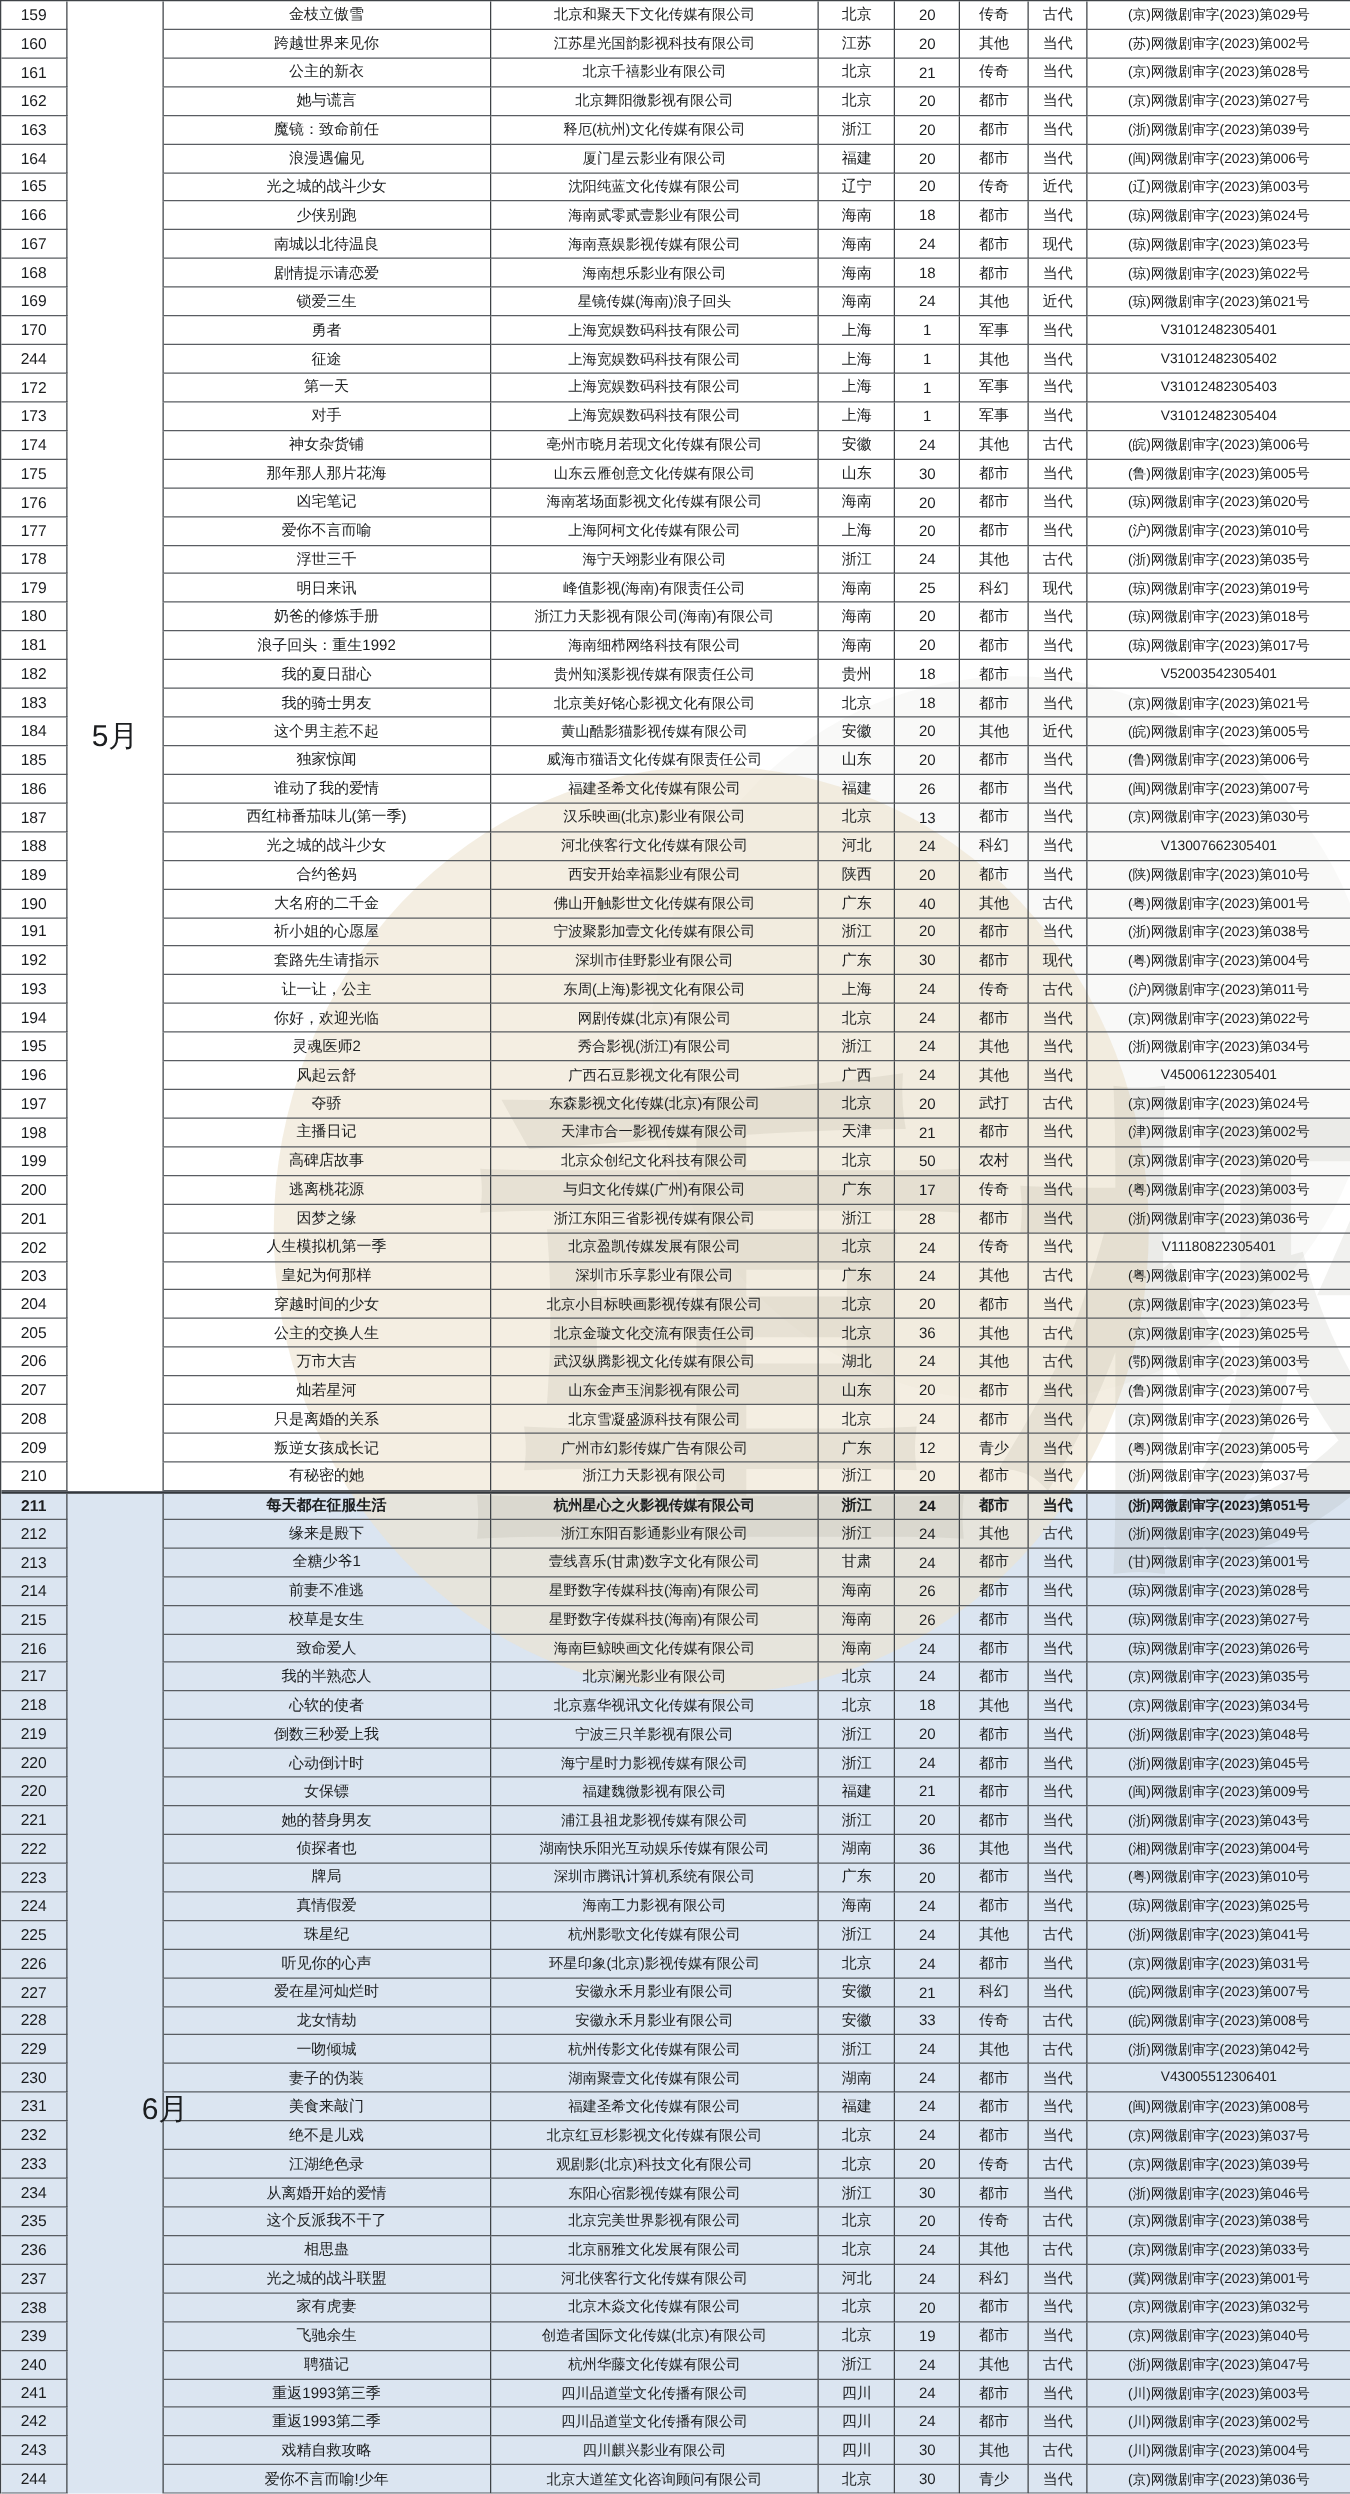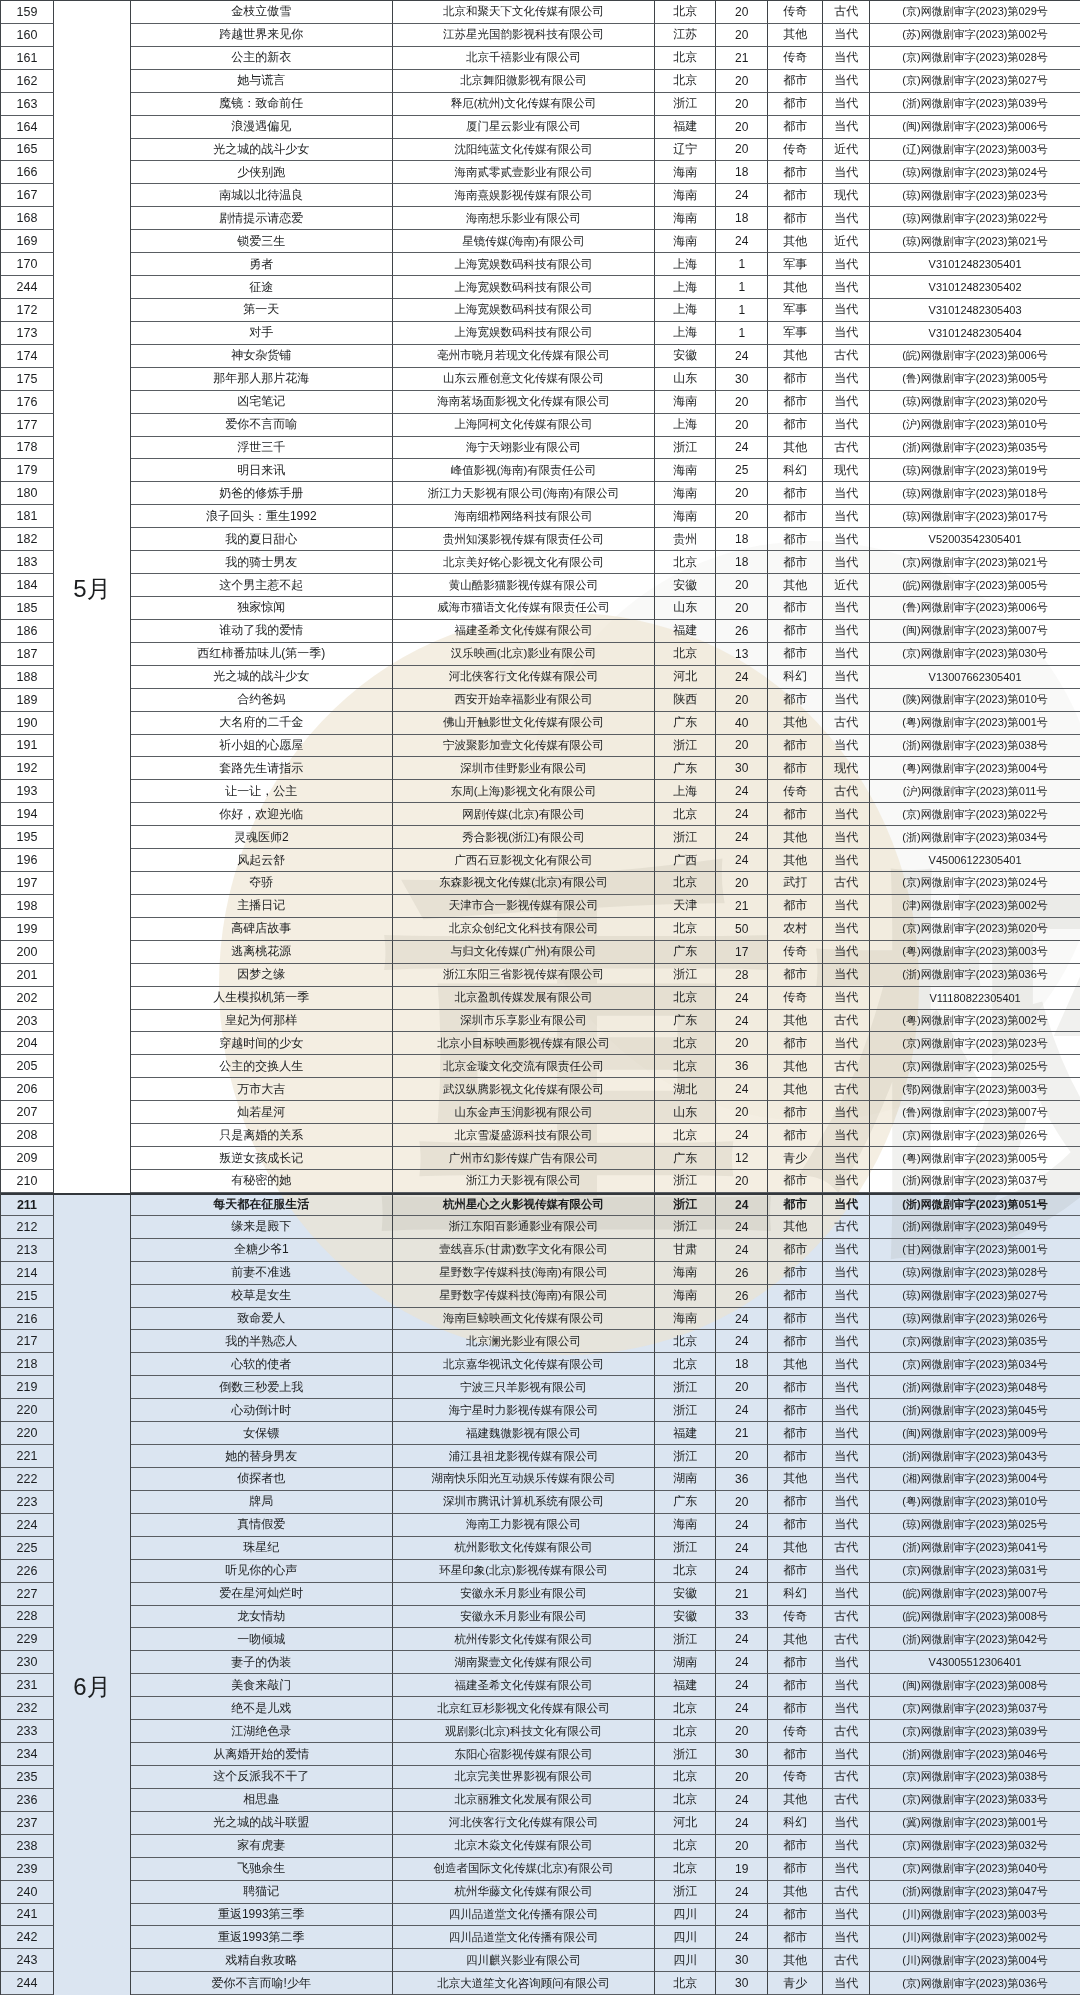--- a/index.html
+++ b/index.html
@@ -44,21 +44,21 @@
   .c-province{width:61px;}
   .c-episodes{width:52px;}
   .c-genre{width:55px;}
   .c-era{width:47px;}
   .c-license{width:210px;border-right:none;font-size:11px;}
   .month-label{
     position:absolute;z-index:3;left:91px;transform:translate(-50%,-50%);
     font-size:24px;color:var(--text);white-space:nowrap;
   }
   .month-may{top:588px;}
-  .month-june{top:1686px;}
+  .month-june{top:1686px;margin-left:40px;}
 </style>
 </head>
 <body>
 
 <div class="sheet">
   <div class="june-bg"></div>
   <div class="wm wm-halo"></div>
   <div class="wm wm-circle"></div>
   <div class="wm wm-glyphs">重极</div>
   <div class="tbody">
@@ -169,21 +169,21 @@
         <div class="cell c-province">海南</div>
         <div class="cell c-episodes">18</div>
         <div class="cell c-genre">都市</div>
         <div class="cell c-era">当代</div>
         <div class="cell c-license">(琼)网微剧审字(2023)第022号</div>
       </div>
       <div class="row">
         <div class="cell c-index">169</div>
         <div class="cell c-month"></div>
         <div class="cell c-title">锁爱三生</div>
-        <div class="cell c-company">星镜传媒(海南)有限公司</div>
+        <div class="cell c-company">星镜传媒(海南)浪子回头</div>
         <div class="cell c-province">海南</div>
         <div class="cell c-episodes">24</div>
         <div class="cell c-genre">其他</div>
         <div class="cell c-era">近代</div>
         <div class="cell c-license">(琼)网微剧审字(2023)第021号</div>
       </div>
       <div class="row">
         <div class="cell c-index">170</div>
         <div class="cell c-month"></div>
         <div class="cell c-title">勇者</div>

